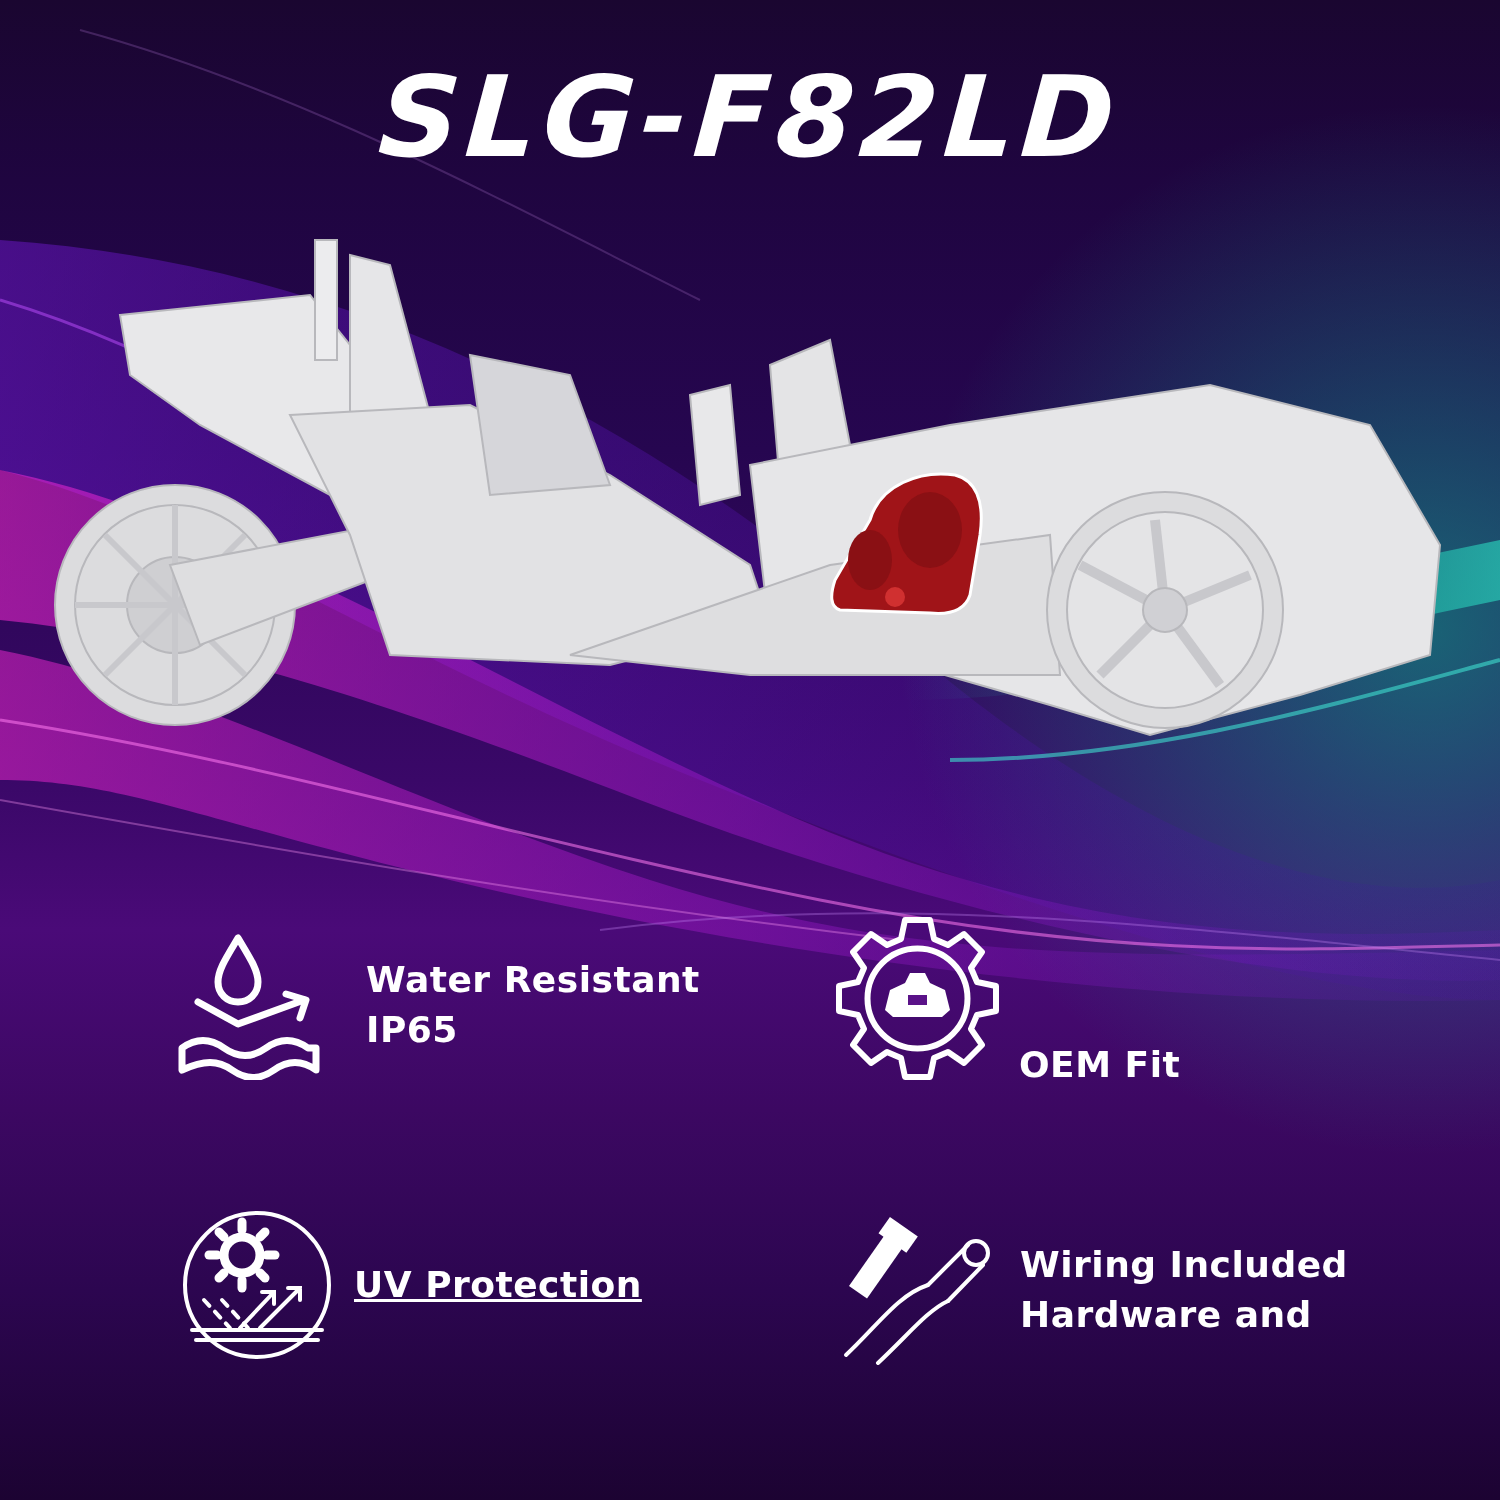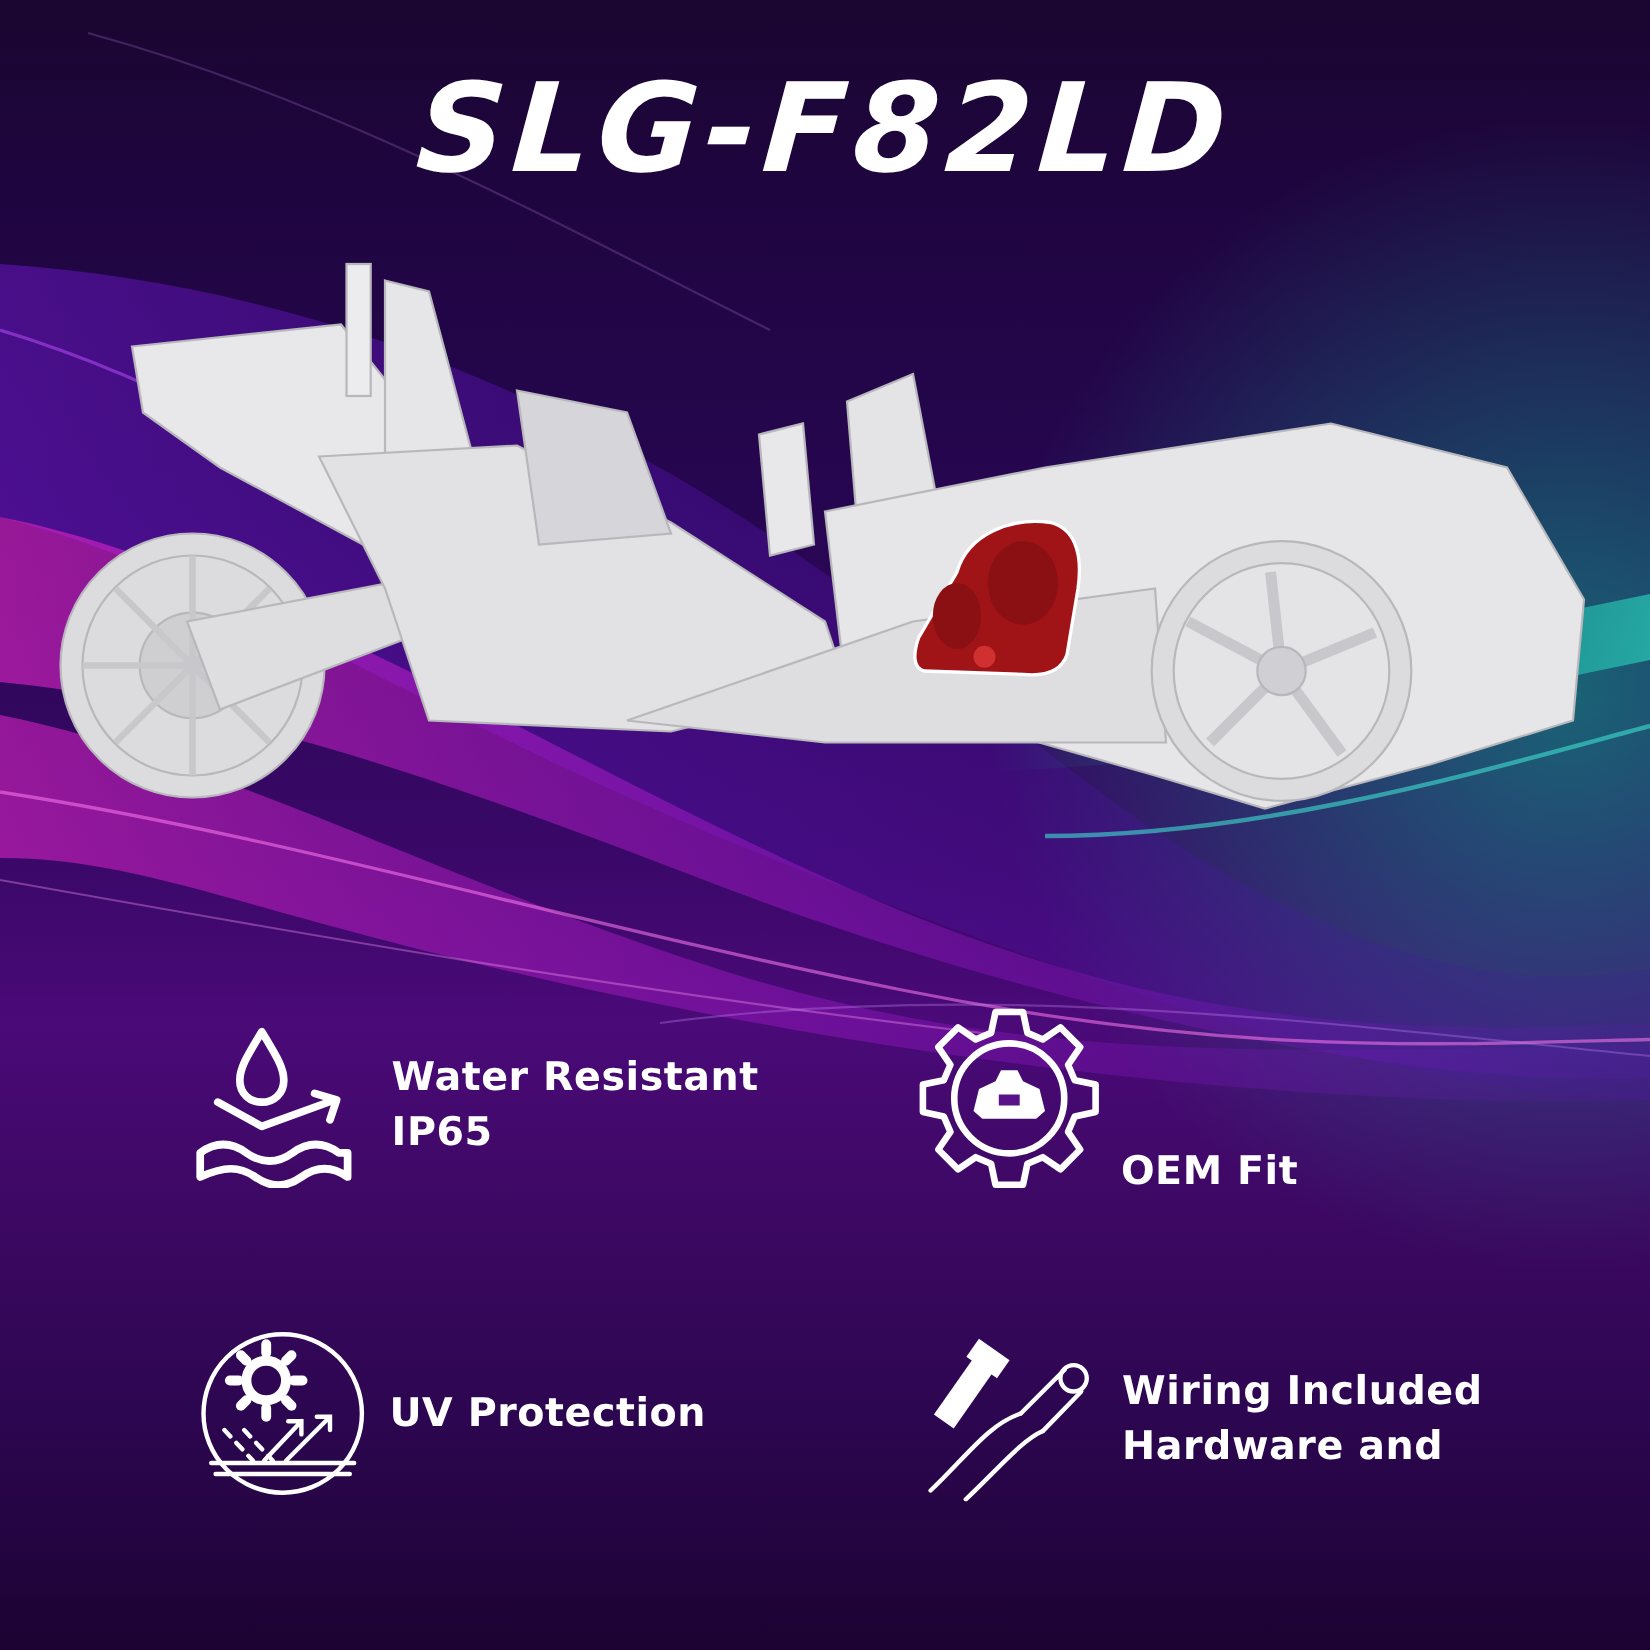--- a/index.html
+++ b/index.html
@@ -18,24 +18,24 @@
     transform: skewX(-4deg);
   }
   .vehicle { position: absolute; left: 50px; top: 235px; width: 1430px; height: 510px; }
   .feature { position: absolute; display: flex; align-items: center; }
   .feature .label {
     font-family: "DejaVu Sans", sans-serif; font-weight: bold; font-size: 36px;
     line-height: 50px; color: #ffffff; letter-spacing: 0.5px;
   }
   .feature .label span { display: block; }
   .f-water { left: 176px; top: 930px; }
-  .f-water .label { margin-left: 30px; }
+  .f-water .label { margin-left: 40px; }
   .f-oem { left: 830px; top: 915px; align-items: flex-end; }
   .f-oem .label { margin-left: 14px; }
-  .f-uv { left: 182px; top: 1210px; }
+  .f-uv { left: 182px; top: 1210px; text-decoration: underline; }
   .f-uv .label { margin-left: 22px; }
   .f-hw { left: 838px; top: 1215px; }
   .f-hw .label { margin-left: 12px; }
 </style>
 </head>
 <body>
 
 <svg class="bg-layer" width="1500" height="1500" viewBox="0 0 1500 1500">
   <defs>
     <linearGradient id="magenta" x1="0" y1="0" x2="1" y2="0">

